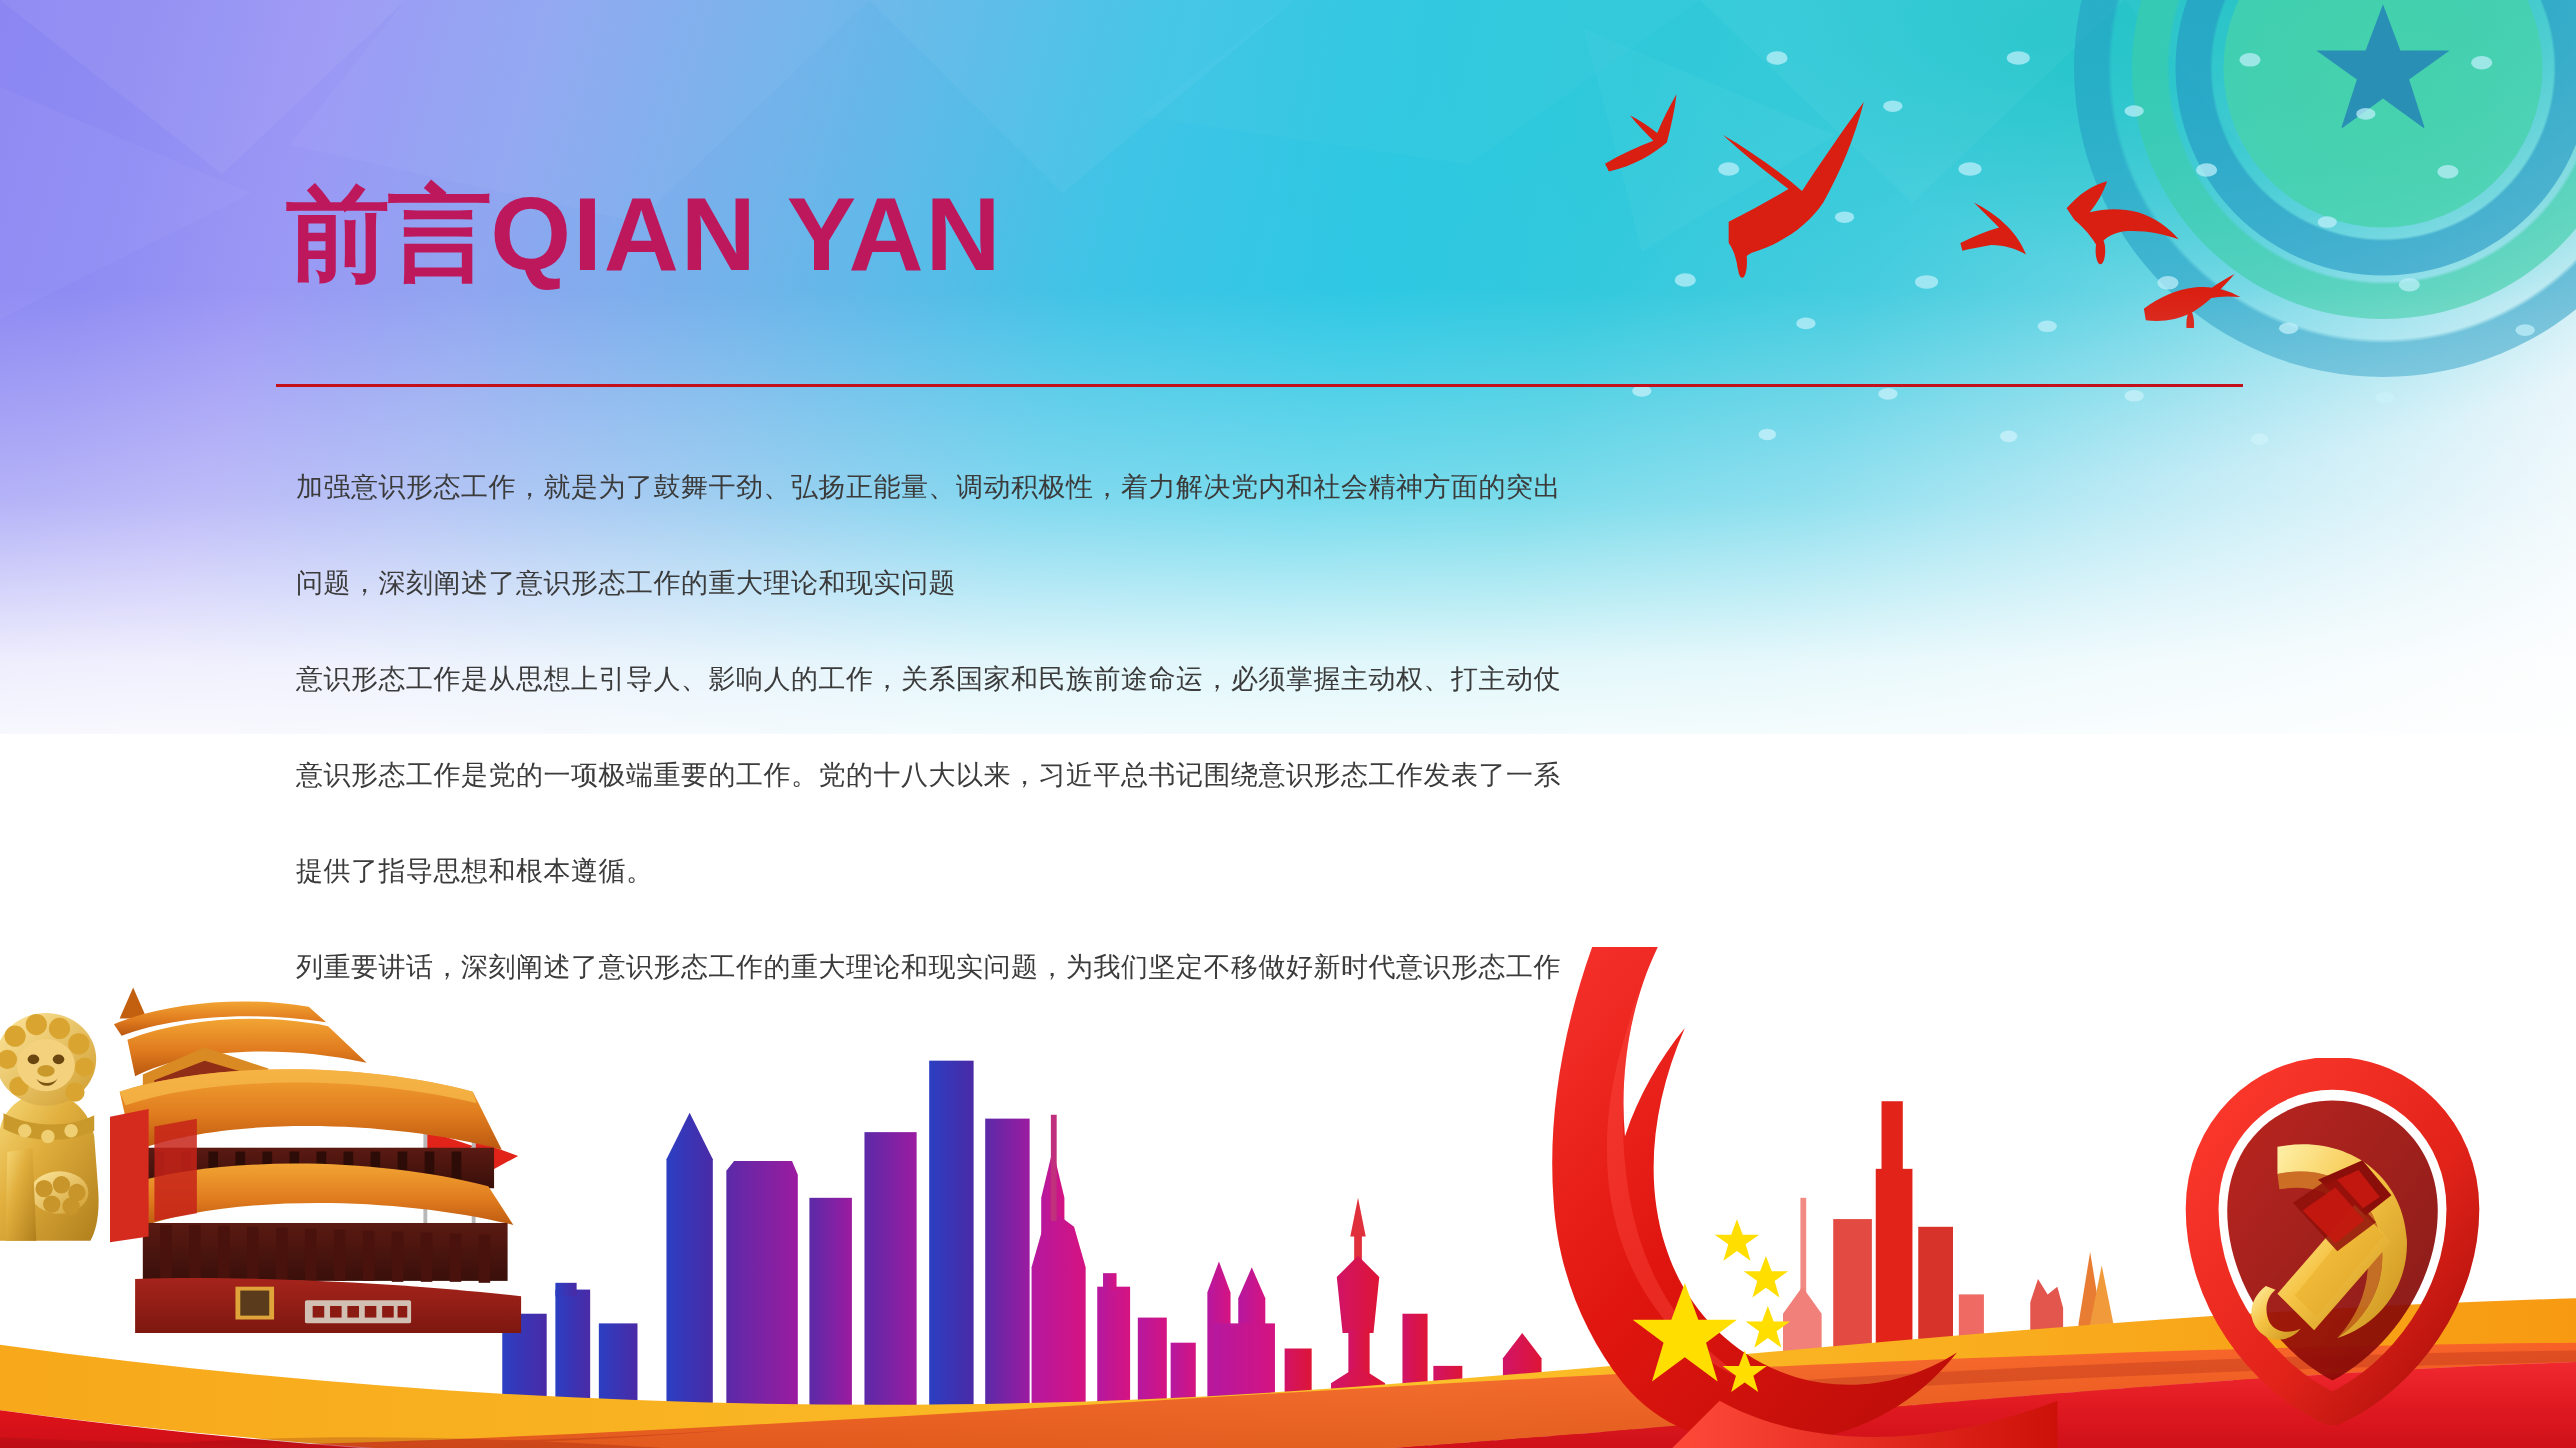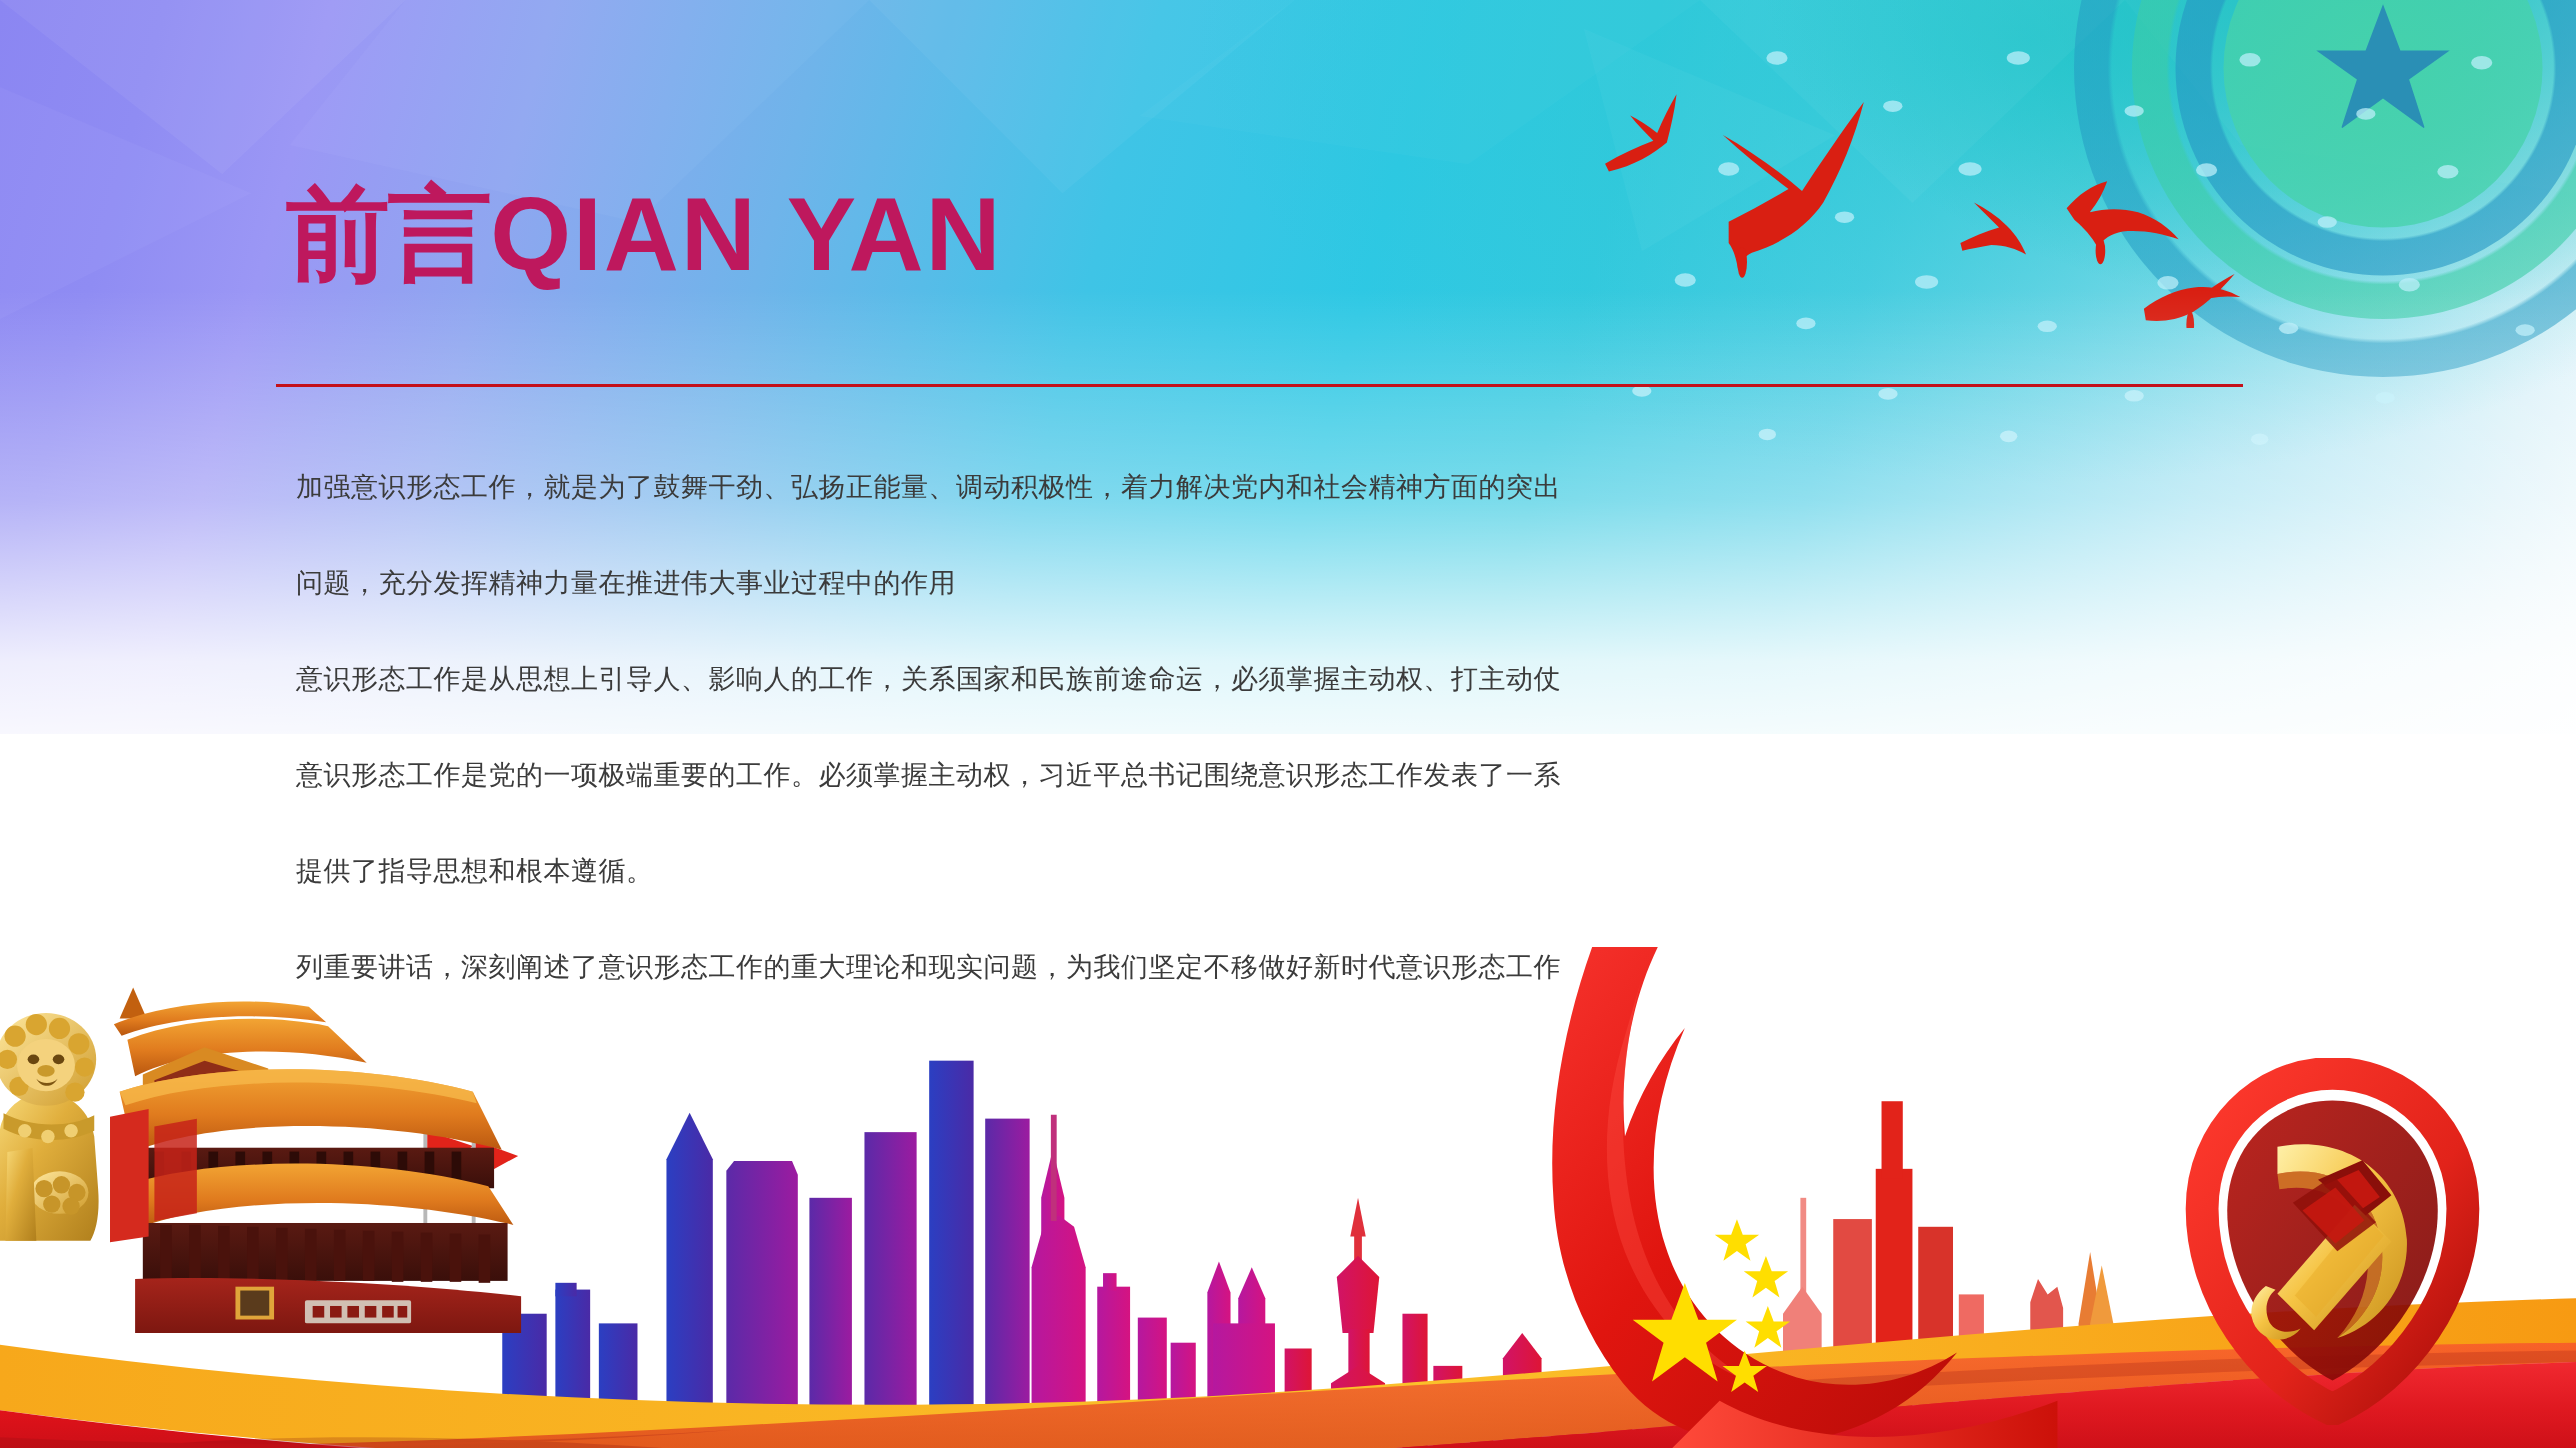--- a/index.html
+++ b/index.html
@@ -165,23 +165,23 @@
 
   <div class="title-wrap">
     <div class="title">
       <span class="cn">前言</span><span class="en">QIAN YAN</span>
     </div>
   </div>
   <div class="divider"></div>
 
   <div class="body-text">
     <p>加强意识形态工作，就是为了鼓舞干劲、弘扬正能量、调动积极性，着力解决党内和社会精神方面的突出</p>
-    <p>问题，充分发挥精神力量在推进伟大事业过程中的作用</p>
+    <p>问题，深刻阐述了意识形态工作的重大理论和现实问题</p>
     <p>意识形态工作是从思想上引导人、影响人的工作，关系国家和民族前途命运，必须掌握主动权、打主动仗</p>
-    <p>意识形态工作是党的一项极端重要的工作。必须掌握主动权，习近平总书记围绕意识形态工作发表了一系</p>
+    <p>意识形态工作是党的一项极端重要的工作。党的十八大以来，习近平总书记围绕意识形态工作发表了一系</p>
     <p>提供了指导思想和根本遵循。</p>
     <p>列重要讲话，深刻阐述了意识形态工作的重大理论和现实问题，为我们坚定不移做好新时代意识形态工作</p>
   </div>
 
   <div class="bottom">
     <svg width="2576" height="541" viewBox="0 0 2667 560">
       <defs>
         <linearGradient id="gSky1" x1="0" y1="0" x2="1" y2="0">
           <stop offset="0%" stop-color="#2b3fc2"></stop>
             <stop offset="100%" stop-color="#4a2aa6"></stop>

